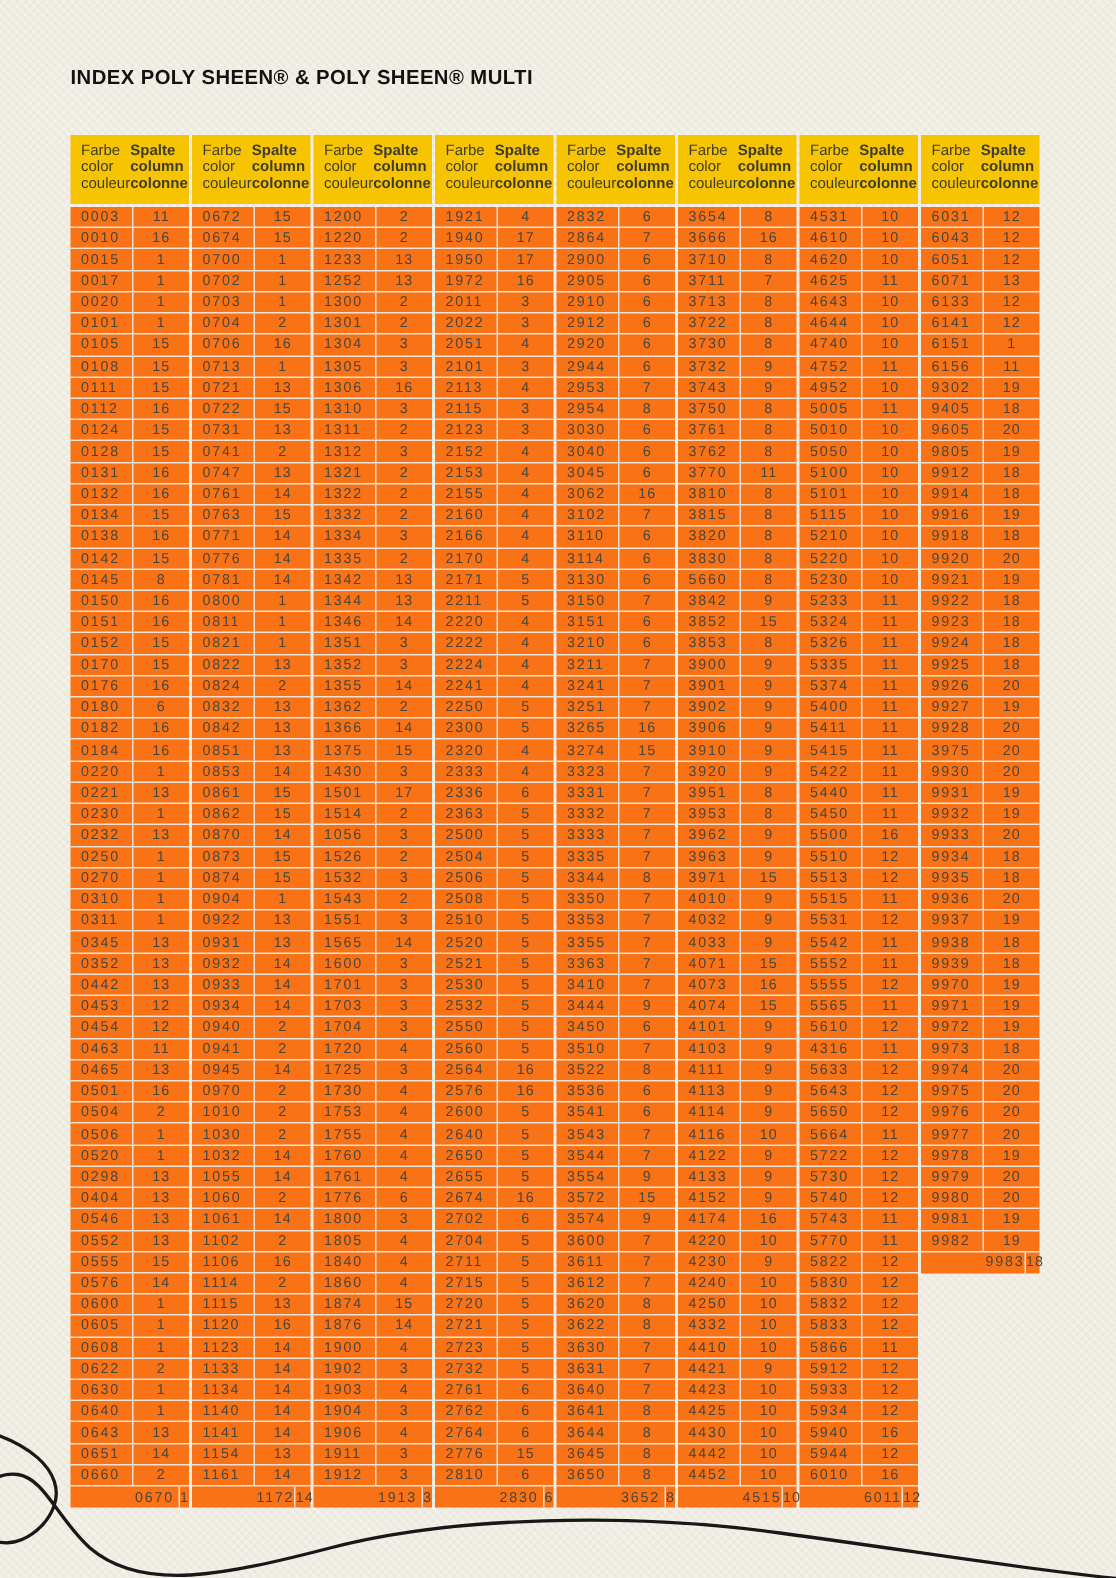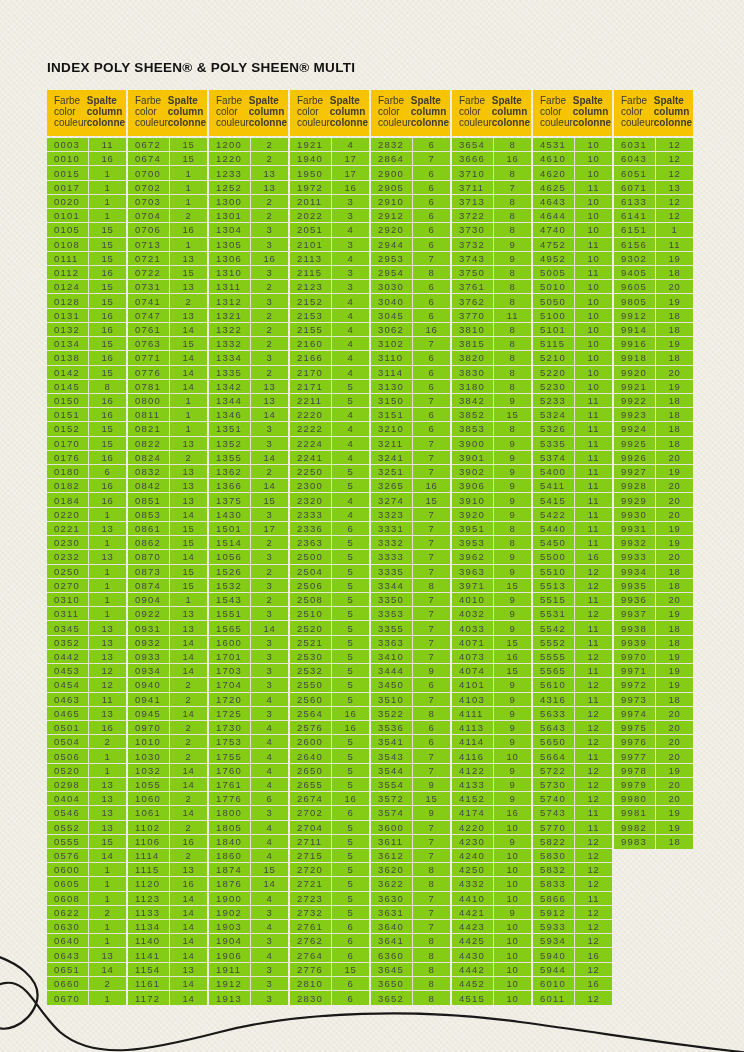--- a/index.html
+++ b/index.html
@@ -9,44 +9,44 @@
     font-family:"Liberation Sans","DejaVu Sans",sans-serif;
   }
   
   body::before{
     content:"";position:absolute;inset:0;pointer-events:none;
     background:
       repeating-linear-gradient(45deg, rgba(255,255,255,.25) 0 2px, rgba(0,0,0,0) 2px 4px),
       repeating-linear-gradient(-45deg, rgba(0,0,0,.015) 0 2px, rgba(0,0,0,0) 2px 4px);
   }
   .page-title{
-    position:absolute;left:47px;top:60px;margin:0;
+    position:absolute;left:47px;top:44px;margin:0;
     font-size:13.5px;font-weight:700;color:#121212;letter-spacing:.3px;
     white-space:nowrap;
   }
   .table-wrap{
     position:absolute;left:47px;top:90px;
     display:flex;gap:2px;align-items:flex-start;
   }
   .group{width:79px;display:flex;flex-direction:column;}
   .group-header{
     height:46px;box-sizing:border-box;
     display:flex;margin-bottom:2px;
     padding:6px 2px 0 7px;
   }
   .hdr-block{font-size:10px;line-height:10.8px;color:#3e3c30;font-weight:400;}
   .hdr-farbe{width:37px;}
   .hdr-spalte{flex:1;font-weight:bold;}
-  .rows{background:#84cc16;}
+  .rows{background:#f97316;}
   .row{
     display:flex;height:14.22px;box-sizing:border-box;
     border-bottom:1px solid #e7e4db;
     align-items:center;
   }
-  .row:last-child{border-bottom:none;}
+  .row:last-child{border-bottom:none;padding-left:36px;}
   .cell-code{
     width:41px;box-sizing:border-box;padding-left:7px;
     font-size:9.5px;letter-spacing:1.2px;color:#47463f;
   }
   .cell-col{
     flex:1;height:100%;
     border-left:1px solid #e2dfd6;
     display:flex;align-items:center;justify-content:center;
     font-size:9.5px;letter-spacing:.7px;color:#47463f;
   }
@@ -1334,21 +1334,21 @@
         </div>
         <div class="row">
           <div class="cell-code">3640</div>
           <div class="cell-col">7</div>
         </div>
         <div class="row">
           <div class="cell-code">3641</div>
           <div class="cell-col">8</div>
         </div>
         <div class="row">
-          <div class="cell-code">6360</div>
+          <div class="cell-code">3644</div>
           <div class="cell-col">8</div>
         </div>
         <div class="row">
           <div class="cell-code">3645</div>
           <div class="cell-col">8</div>
         </div>
         <div class="row">
           <div class="cell-code">3650</div>
           <div class="cell-col">8</div>
         </div>
@@ -1434,21 +1434,21 @@
         </div>
         <div class="row">
           <div class="cell-code">3820</div>
           <div class="cell-col">8</div>
         </div>
         <div class="row">
           <div class="cell-code">3830</div>
           <div class="cell-col">8</div>
         </div>
         <div class="row">
-          <div class="cell-code">3180</div>
+          <div class="cell-code">5660</div>
           <div class="cell-col">8</div>
         </div>
         <div class="row">
           <div class="cell-code">3842</div>
           <div class="cell-col">9</div>
         </div>
         <div class="row">
           <div class="cell-code">3852</div>
           <div class="cell-col">15</div>
         </div>
@@ -1986,21 +1986,21 @@
         </div>
         <div class="row">
           <div class="cell-code">9927</div>
           <div class="cell-col">19</div>
         </div>
         <div class="row">
           <div class="cell-code">9928</div>
           <div class="cell-col">20</div>
         </div>
         <div class="row">
-          <div class="cell-code">9929</div>
+          <div class="cell-code">3975</div>
           <div class="cell-col">20</div>
         </div>
         <div class="row">
           <div class="cell-code">9930</div>
           <div class="cell-col">20</div>
         </div>
         <div class="row">
           <div class="cell-code">9931</div>
           <div class="cell-col">19</div>
         </div>

